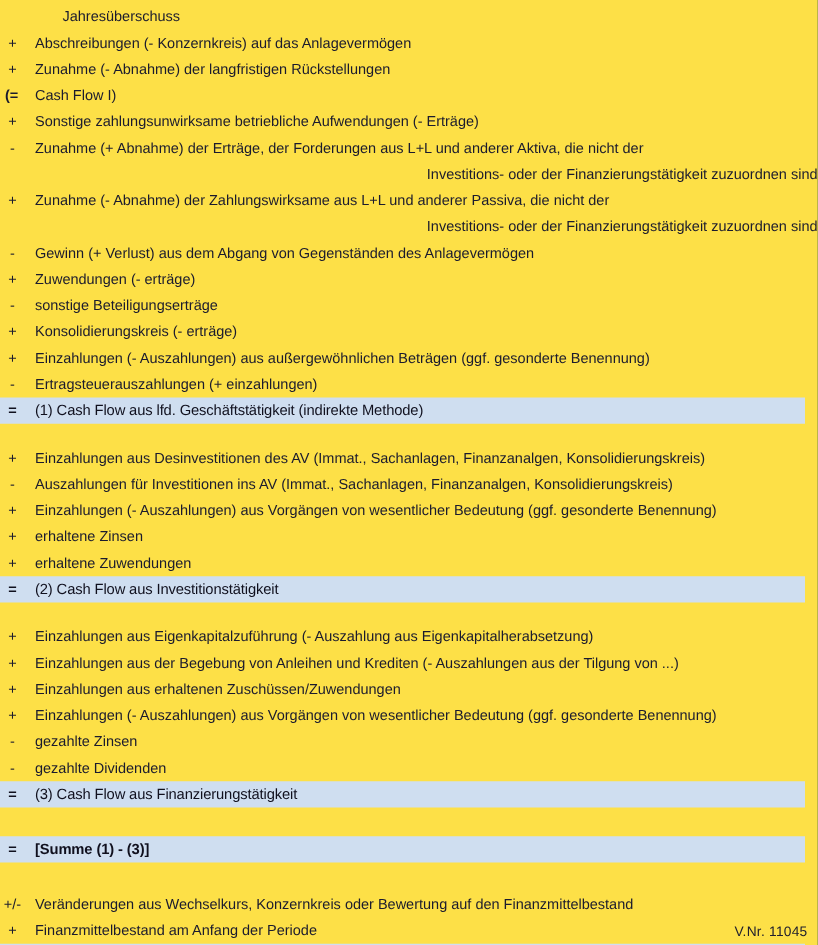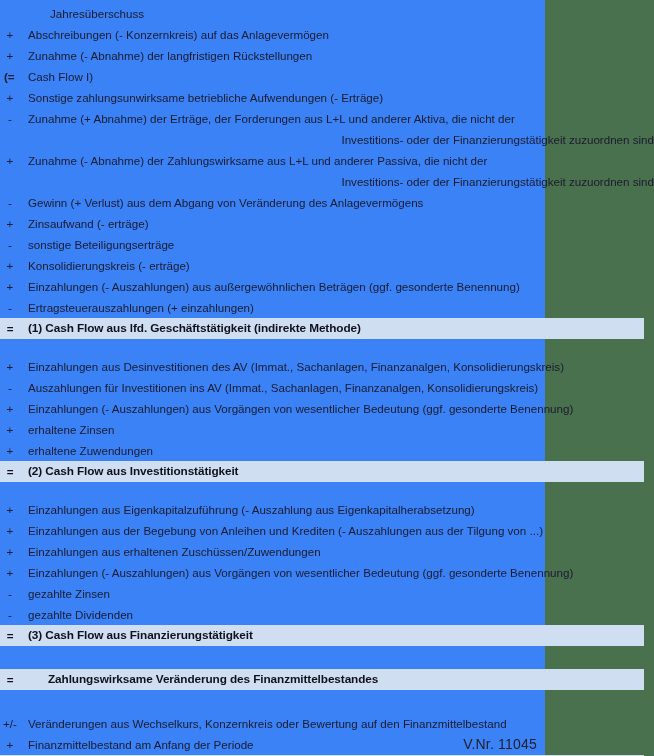--- a/index.html
+++ b/index.html
@@ -11,23 +11,23 @@
     width: 654px;
     height: 756px;
     background: #49714e;
     font-family: "Liberation Sans", sans-serif;
     overflow: hidden;
     position: relative;
   }
 
   #sheet {
     position: relative;
-    width: 545px;
+    width: 654px;
     height: 756px;
-    background: #3b82f6;
+    background: #fde047;
   }
 
   
   .row {
     display: flex;
     align-items: flex-start;
     height: 21px;
     line-height: 21px;
     font-size: 11.6px;
     color: #1b1b2e;
@@ -72,39 +72,39 @@
     color: #10101e;
     letter-spacing: -0.1px;
   }
   .band .sign {
     flex: 0 0 22px;
     text-align: center;
     font-weight: bold;
   }
   .band .label {
     padding-left: 6px;
-    font-weight: bold;
+    font-weight: normal;
   }
   .band .sum-prefix {
     font-weight: bold;
     padding-left: 6px;
   }
   .band .sum-text {
     font-weight: bold;
     padding-left: 26px;
   }
   .spacer-xs { height: 6px; }
   .spacer-md { height: 17px; }
 
   
   #vnr {
     position: absolute;
     right: 8px;
     bottom: 4px;
-    font-size: 14px;
+    font-size: 11px;
     color: #20202e;
     letter-spacing: 0.2px;
   }
 
   #content {
     position: absolute;
     left: 0;
     top: 3px;
     width: 654px;
   }
@@ -151,25 +151,25 @@
     <div class="row">
       <span class="sign">+</span>
       <span class="label">Zunahme (- Abnahme) der Zahlungswirksame aus L+L und anderer Passiva, die nicht der</span>
     </div>
     <div class="row continuation">
       <span class="sign"></span>
       <span class="label cont">Investitions- oder der Finanzierungstätigkeit zuzuordnen sind</span>
     </div>
     <div class="row">
       <span class="sign">-</span>
-      <span class="label">Gewinn (+ Verlust) aus dem Abgang von Veränderung des Anlagevermögens</span>
-    </div>
-    <div class="row">
-      <span class="sign">+</span>
-      <span class="label">Zinsaufwand (- erträge)</span>
+      <span class="label">Gewinn (+ Verlust) aus dem Abgang von Gegenständen des Anlagevermögen</span>
+    </div>
+    <div class="row">
+      <span class="sign">+</span>
+      <span class="label">Zuwendungen (- erträge)</span>
     </div>
     <div class="row">
       <span class="sign">-</span>
       <span class="label">sonstige Beteiligungserträge</span>
     </div>
     <div class="row">
       <span class="sign">+</span>
       <span class="label">Konsolidierungskreis (- erträge)</span>
     </div>
     <div class="row">
@@ -244,21 +244,21 @@
     <div class="band">
       <span class="sign">=</span>
       <span class="label">(3) Cash Flow aus Finanzierungstätigkeit</span>
     </div>
 
     <div class="spacer-md"></div>
     <div class="spacer-xs"></div>
 
     <div class="band">
       <span class="sign">=</span>
-      <span class="sum-text">Zahlungswirksame Veränderung des Finanzmittelbestandes</span>
+      <span class="sum-prefix">[Summe (1) - (3)]</span>
     </div>
 
     <div class="spacer-md"></div>
     <div class="spacer-xs"></div>
 
     <div class="row">
       <span class="sign">+/-</span>
       <span class="label">Veränderungen aus Wechselkurs, Konzernkreis oder Bewertung auf den Finanzmittelbestand</span>
     </div>
     <div class="row">

